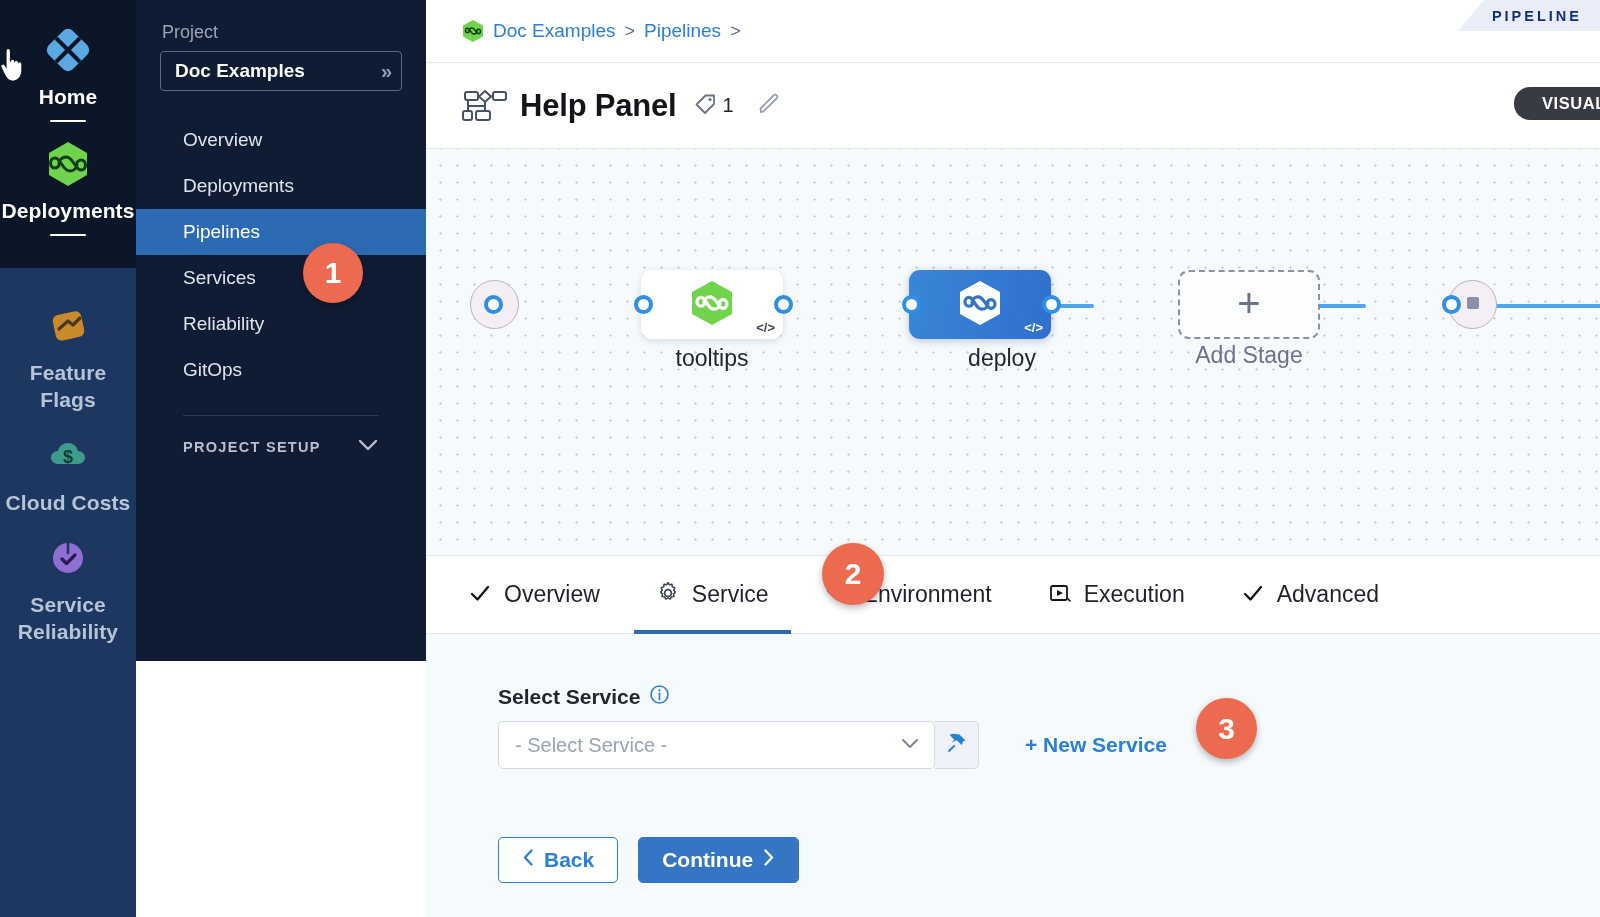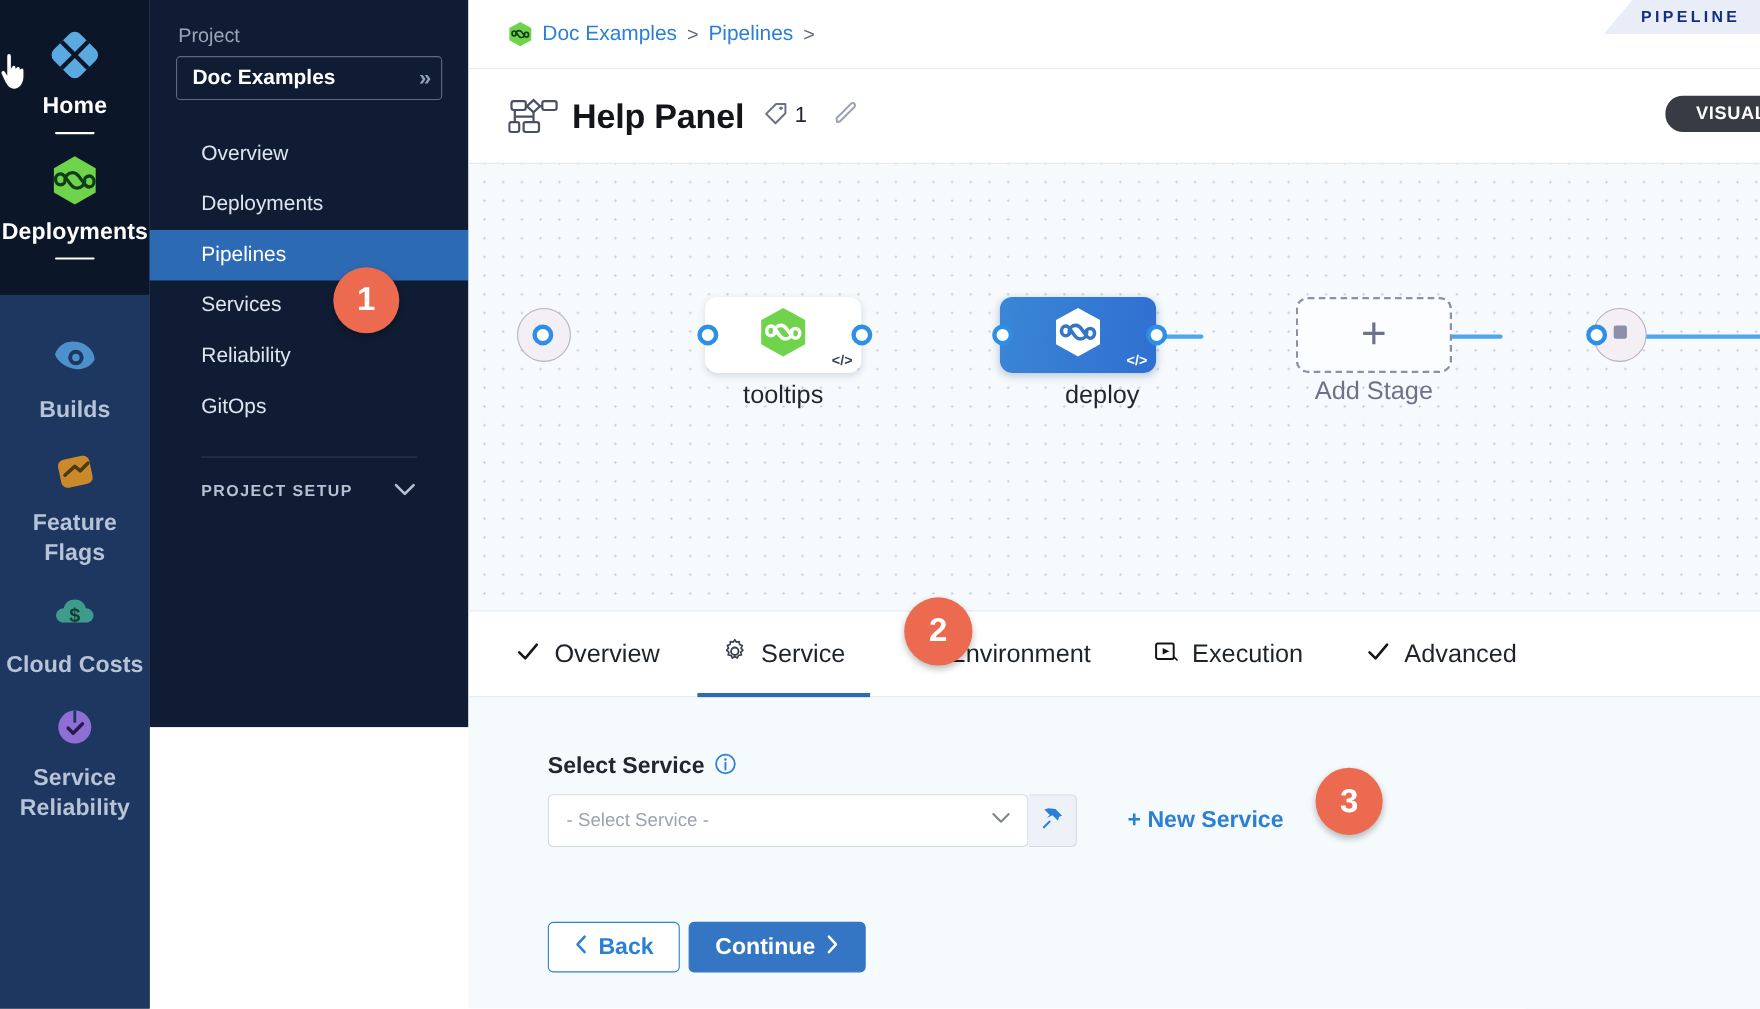--- a/index.html
+++ b/index.html
@@ -171,32 +171,32 @@
   .form-pane { flex: 1; background: #f5fafd; padding: 50px 12px 0 72px; position: relative; }
   .field-label-row { display: flex; align-items: center; gap: 9px; margin-bottom: 12px; }
   .field-label { font-size: 21px; color: #22262e; font-weight: bold; }
   .row-select { display: flex; align-items: center; }
   .select-box {
     width: 437px; height: 48px; background: #ffffff;
     border: 1px solid #d4dae3; border-radius: 5px;
     display: flex; align-items: center; justify-content: space-between;
     padding: 0 14px 0 16px; cursor: pointer;
   }
-  .select-placeholder { color: #9aa3b0; font-size: 17px; }
+  .select-placeholder { color: #9aa3b0; font-size: 20px; }
   .pin-btn {
     width: 44px; height: 48px; background: #eef2f8; border: 1px solid #d4dae3;
     border-left: none; border-radius: 0 5px 5px 0;
     display: flex; align-items: center; justify-content: center; cursor: pointer;
   }
   .new-service {
     margin-left: 46px; color: #2b7fd4; font-size: 21px; font-weight: bold; cursor: pointer;
     white-space: nowrap;
     text-align: right;
   }
-  .btn-row { display: flex; gap: 8px; margin-top: 68px; text-align: right; }
+  .btn-row { display: flex; gap: 20px; margin-top: 68px; text-align: right; }
   .btn {
     height: 46px; display: flex; align-items: center; gap: 9px;
     border-radius: 5px; font-size: 21px; font-weight: bold; cursor: pointer;
     padding: 0 23px;
   }
   .btn-back { background: #ffffff; color: #2b7fd4; border: 1.5px solid #2b7fd4; }
   .btn-continue { background: #3576c4; color: #ffffff; border: 1.5px solid #3576c4; }
 
   
   .callout {
@@ -239,30 +239,20 @@
           </svg>
         </div>
         <div class="rail-label">Deployments</div>
         <div class="rail-underline"></div>
       </div>
       <div class="rail-spacer"></div>
     </div>
 
     <div class="rail-bottom">
 
-      <div class="rail-item">
-        <div class="rail-icon">
-          <svg width="52" height="52" viewBox="0 0 52 52">
-            <path d="M8 22c3-9 12-13 21-11 9 2 15 9 15 16-4 7-12 10-20 8-8-2-14-7-16-13z" fill="#4d90cc"></path>
-            <circle cx="27" cy="25" r="7" fill="#1d3761"></circle>
-            <circle cx="27" cy="25" r="3.4" fill="#4d90cc"></circle>
-          </svg>
-        </div>
-        <div class="rail-label dim">Builds</div>
-      </div>
 
       <div class="rail-item">
         <div class="rail-icon">
           <svg width="52" height="52" viewBox="0 0 52 52">
             <rect x="12" y="13" width="29" height="26" rx="6" transform="rotate(-12 26 26)" fill="#c98a2a"></rect>
             <path d="M17 29l9-8 5 4 7-7" fill="none" stroke="#4a3a14" stroke-width="3.2" stroke-linecap="round" stroke-linejoin="round"></path>
           </svg>
         </div>
         <div class="rail-label dim">Feature Flags</div>
       </div>

